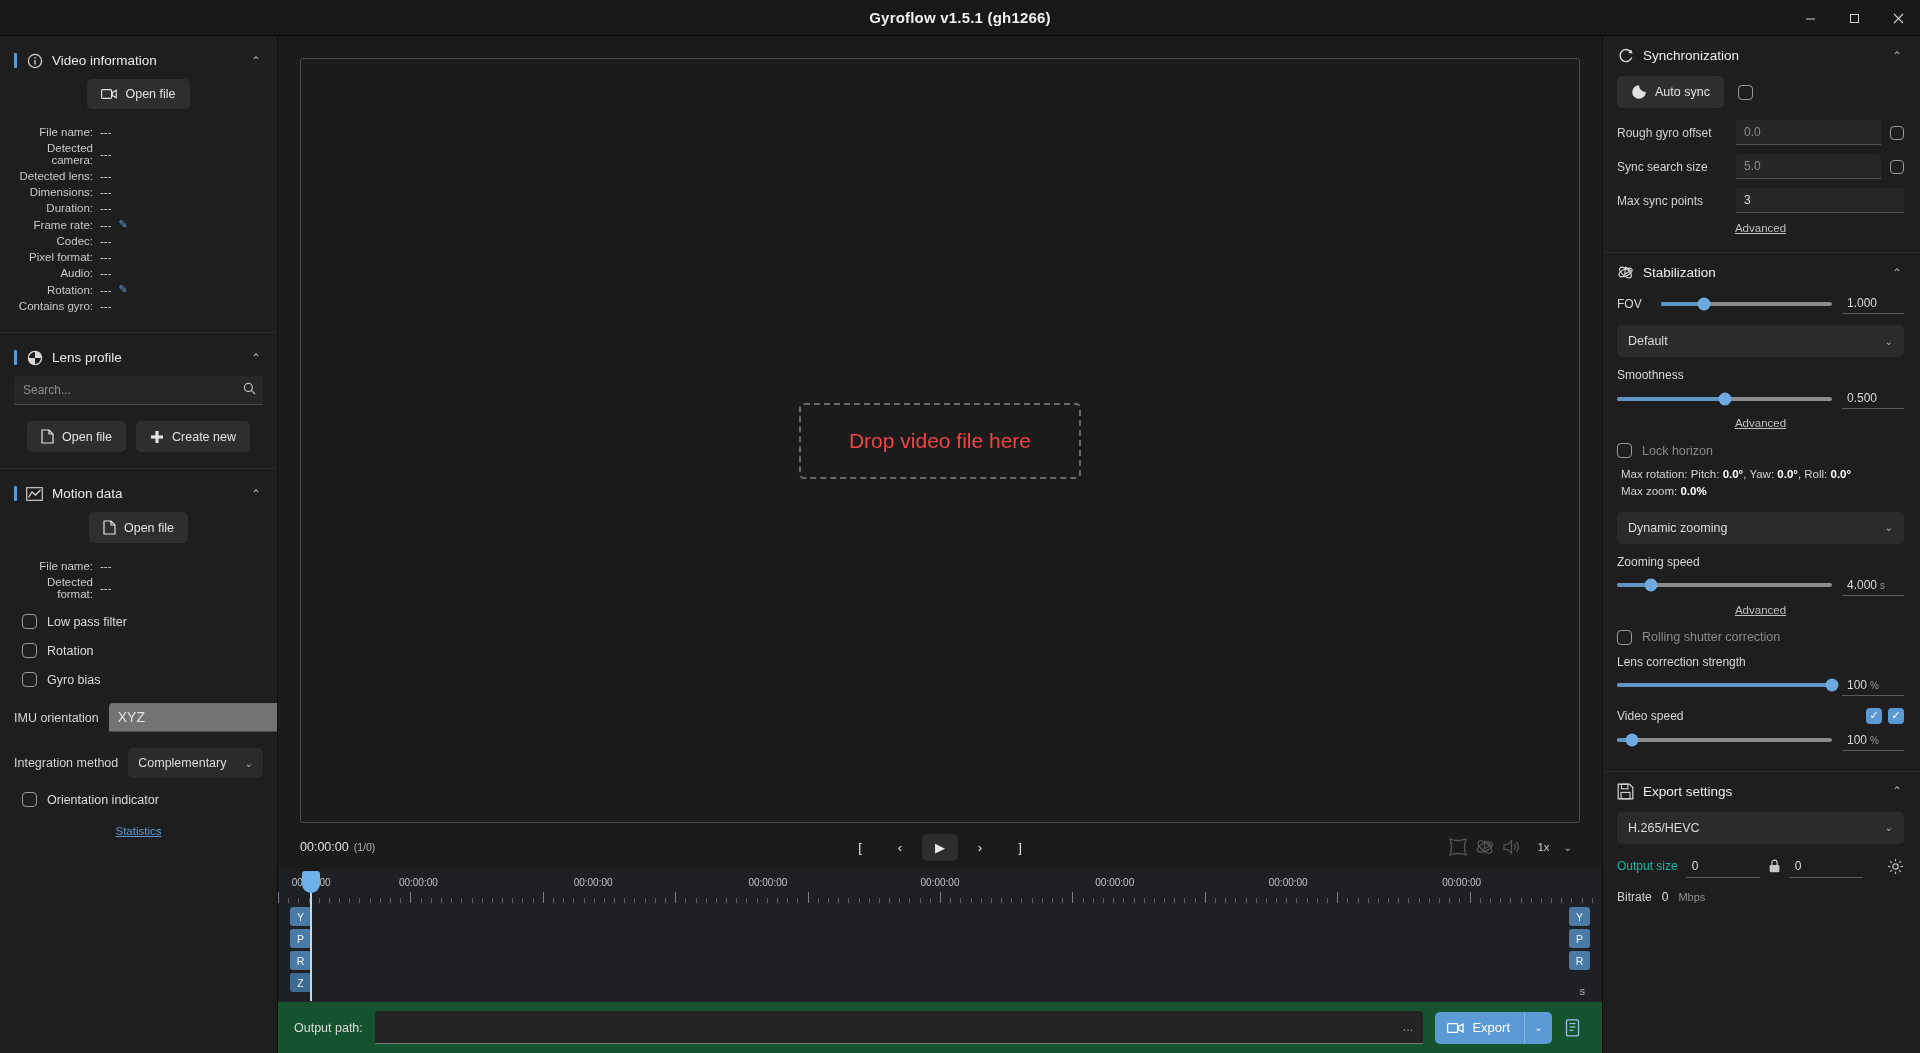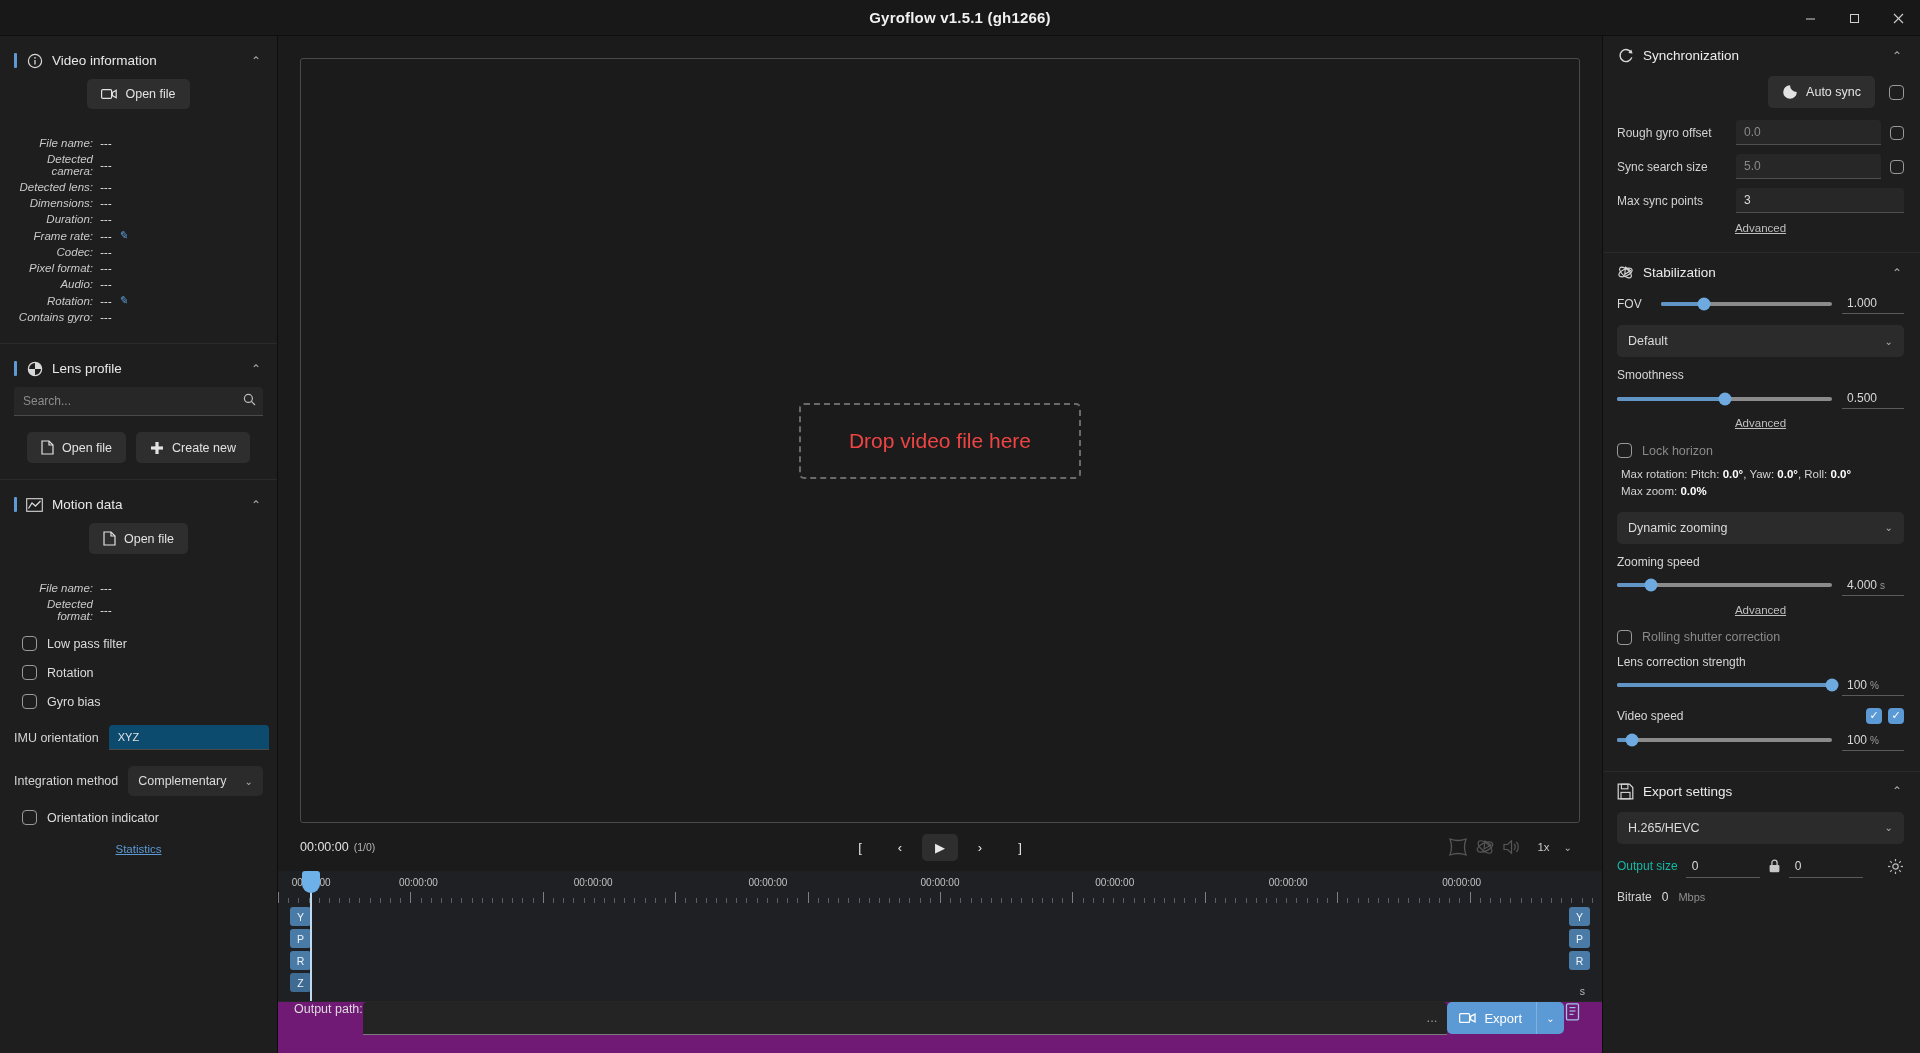--- a/index.html
+++ b/index.html
@@ -58,21 +58,21 @@
 
   .btn {
     background: #2e2e2e; border: none; border-radius: 5px;
     color: #e2e2e2; font-size: 12.5px; font-family: inherit;
     padding: 8px 14px; display: inline-flex; align-items: center; gap: 8px;
     cursor: default; white-space: nowrap;
   }
   .btn-row { display: flex; gap: 10px; justify-content: center; margin-top: 2px; }
   .btn-center { display: flex; justify-content: center; }
 
-  .info-table { margin-top: 28px; font-size: 11.5px; font-style: italic; }
+  .info-table { margin-top: 17px; font-size: 11.5px; }
   .info-row { display: flex; align-items: center; margin-bottom: 4px; }
   .info-label { width: 86px; text-align: right; color: #c9c9c9; padding-right: 7px; }
   .info-value { color: #d6d6d6; }
   .pencil { color: #5b9ad5; margin-left: 7px; font-size: 11px; }
 
   .search-box {
     width: 100%; background: #272727; border: none;
     border-bottom: 1px solid #4a4a4a; border-radius: 4px 4px 0 0;
     color: #dcdcdc; font-size: 12px; font-family: inherit;
     padding: 7px 26px 7px 9px; outline: none;
@@ -84,22 +84,22 @@
   .check-row { display: flex; align-items: center; gap: 10px; margin: 14px 0 0 8px; font-size: 12.5px; }
   .checkbox {
     width: 15px; height: 15px; border: 1.4px solid #9a9a9a; border-radius: 4px;
     background: transparent; display: inline-block;
   }
   .check-label { color: #dcdcdc; }
 
   .field-row { display: flex; align-items: center; gap: 10px; margin: 16px 0 0 0; font-size: 12.5px; }
   .field-label { color: #d5d5d5; white-space: nowrap; }
   .text-input {
-    flex: 1; background: #0c4a6e; border: none; border-bottom: 1px solid #4a4a4a;
-    border-radius: 4px 4px 0 0; color: #e3e3e3; font-size: 11px;
+    flex: 1; background: #737373; border: none; border-bottom: 1px solid #4a4a4a;
+    border-radius: 4px 4px 0 0; color: #e3e3e3; font-size: 14px;
     font-family: inherit; padding: 6px 9px; outline: none;
   }
   .dropdown {
     flex: 1; background: #2b2b2b; border-radius: 5px; color: #dcdcdc;
     font-size: 12.5px; padding: 8px 10px; display: flex; align-items: center;
     justify-content: space-between; cursor: default;
   }
   .dd-arrow { color: #b0b0b0; font-size: 10px; }
 
   .link { color: #5b9ad5; font-size: 11.5px; text-decoration: underline; cursor: default; }
@@ -160,22 +160,22 @@
   .axis-btn {
     width: 21px; height: 19px; background: #4a7ba6; border-radius: 3px;
     color: #eef4fa; font-size: 10.5px; display: flex; align-items: center;
     justify-content: center; cursor: default;
   }
   .axis-btn.dim { background: #3f6b93; }
   .s-label { position: absolute; right: 17px; bottom: 4px; font-size: 10.5px; color: #b9b9b9; }
 
   
   .export-bar {
-    height: 52px; min-height: 52px; background: #701a75;
-    display: flex; align-items: flex-start; padding: 0 18px 0 16px;
+    height: 52px; min-height: 52px; background: #14532d;
+    display: flex; align-items: center; gap: 12px; padding: 0 18px 0 16px;
     border-top: 1px solid #262626;
   }
   .out-label { font-size: 12.5px; color: #dcdcdc; }
   .out-input-wrap { flex: 1; position: relative; }
   .out-input {
     width: 100%; background: #242424; border: none; border-bottom: 1px solid #7a7a7a;
     border-radius: 4px 4px 0 0; color: #e0e0e0; font-size: 12.5px;
     font-family: inherit; padding: 9px 30px 9px 10px; outline: none;
   }
   .out-dots { position: absolute; right: 10px; top: 8px; color: #9a9a9a; font-size: 13px; cursor: default; }
@@ -721,21 +721,21 @@
         <div class="rhead">
           <span class="sec-icon">
             <svg width="17" height="17" viewBox="0 0 17 17">
                 <path d="M14.5 6 A6 6 0 1 0 14.8 10.4" fill="none" stroke="currentColor" stroke-width="1.4"></path>
                 <polygon points="14.2,2.4 15.6,6.6 11.4,6" fill="currentColor"></polygon>
               </svg>
           </span>
           <span class="rtitle">Synchronization</span>
           <span class="chevron">⌃</span>
         </div>
-        <div style="display:flex; align-items:center; justify-content:flex-end; gap:14px; margin:6px 0 12px 0;">
+        <div style="display:flex; align-items:center; justify-content:flex-start; gap:14px; margin:6px 0 12px 0;">
           <div class="btn">
             <span>
               <svg width="16" height="16" viewBox="0 0 16 16">
                   <path d="M8 1.2 A6.8 6.8 0 1 0 14.8 8 A6.8 6.8 0 0 1 8 1.2 Z" fill="currentColor"></path>
                 </svg>
             </span>
             <span>Auto sync</span>
           </div>
           <span class="checkbox"></span>
         </div>

